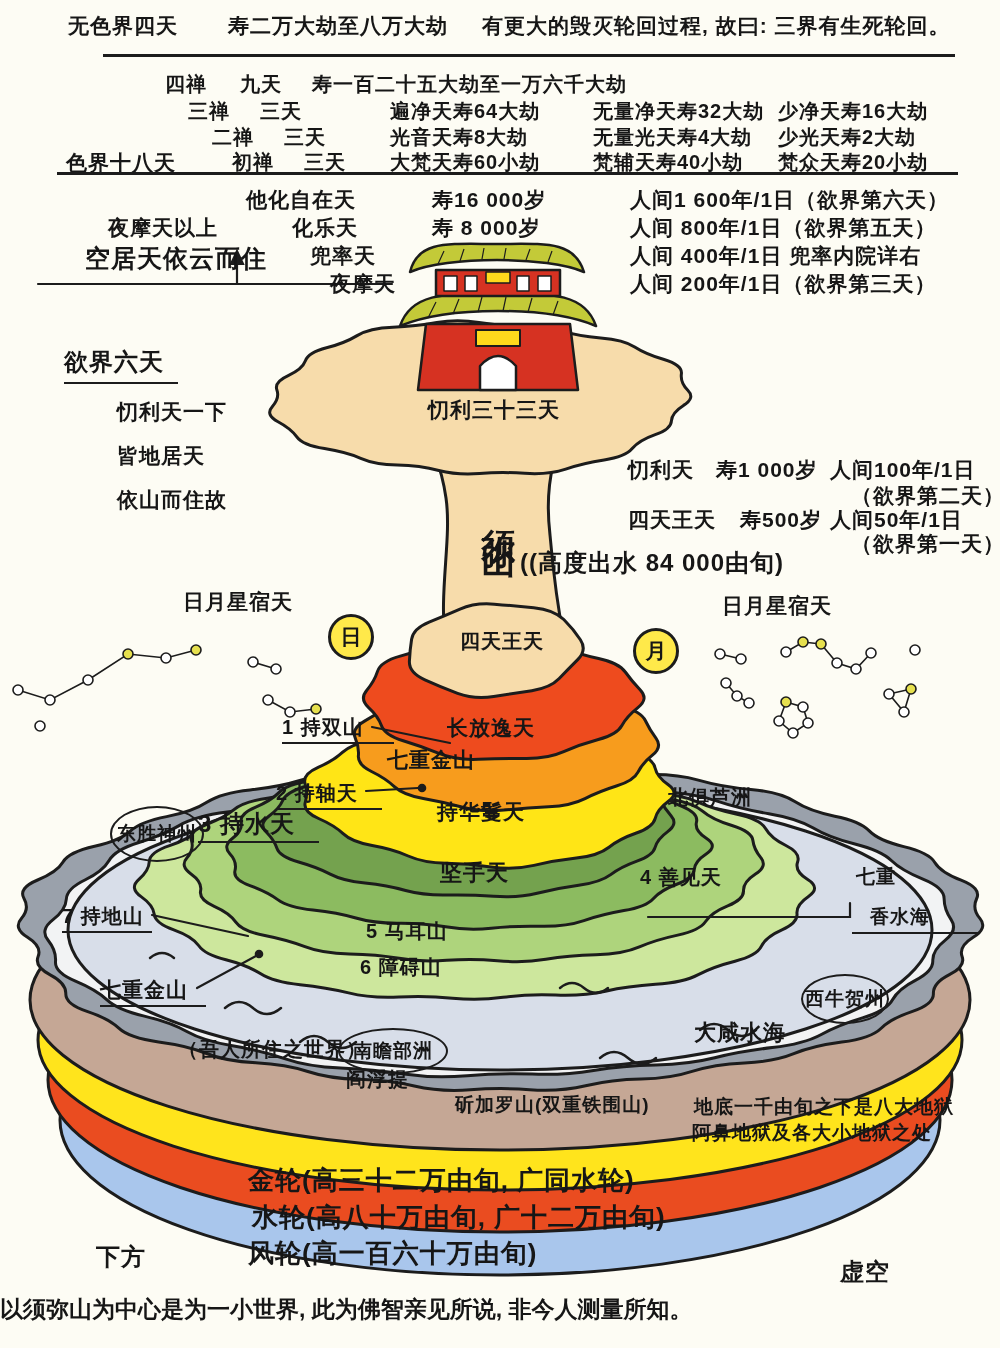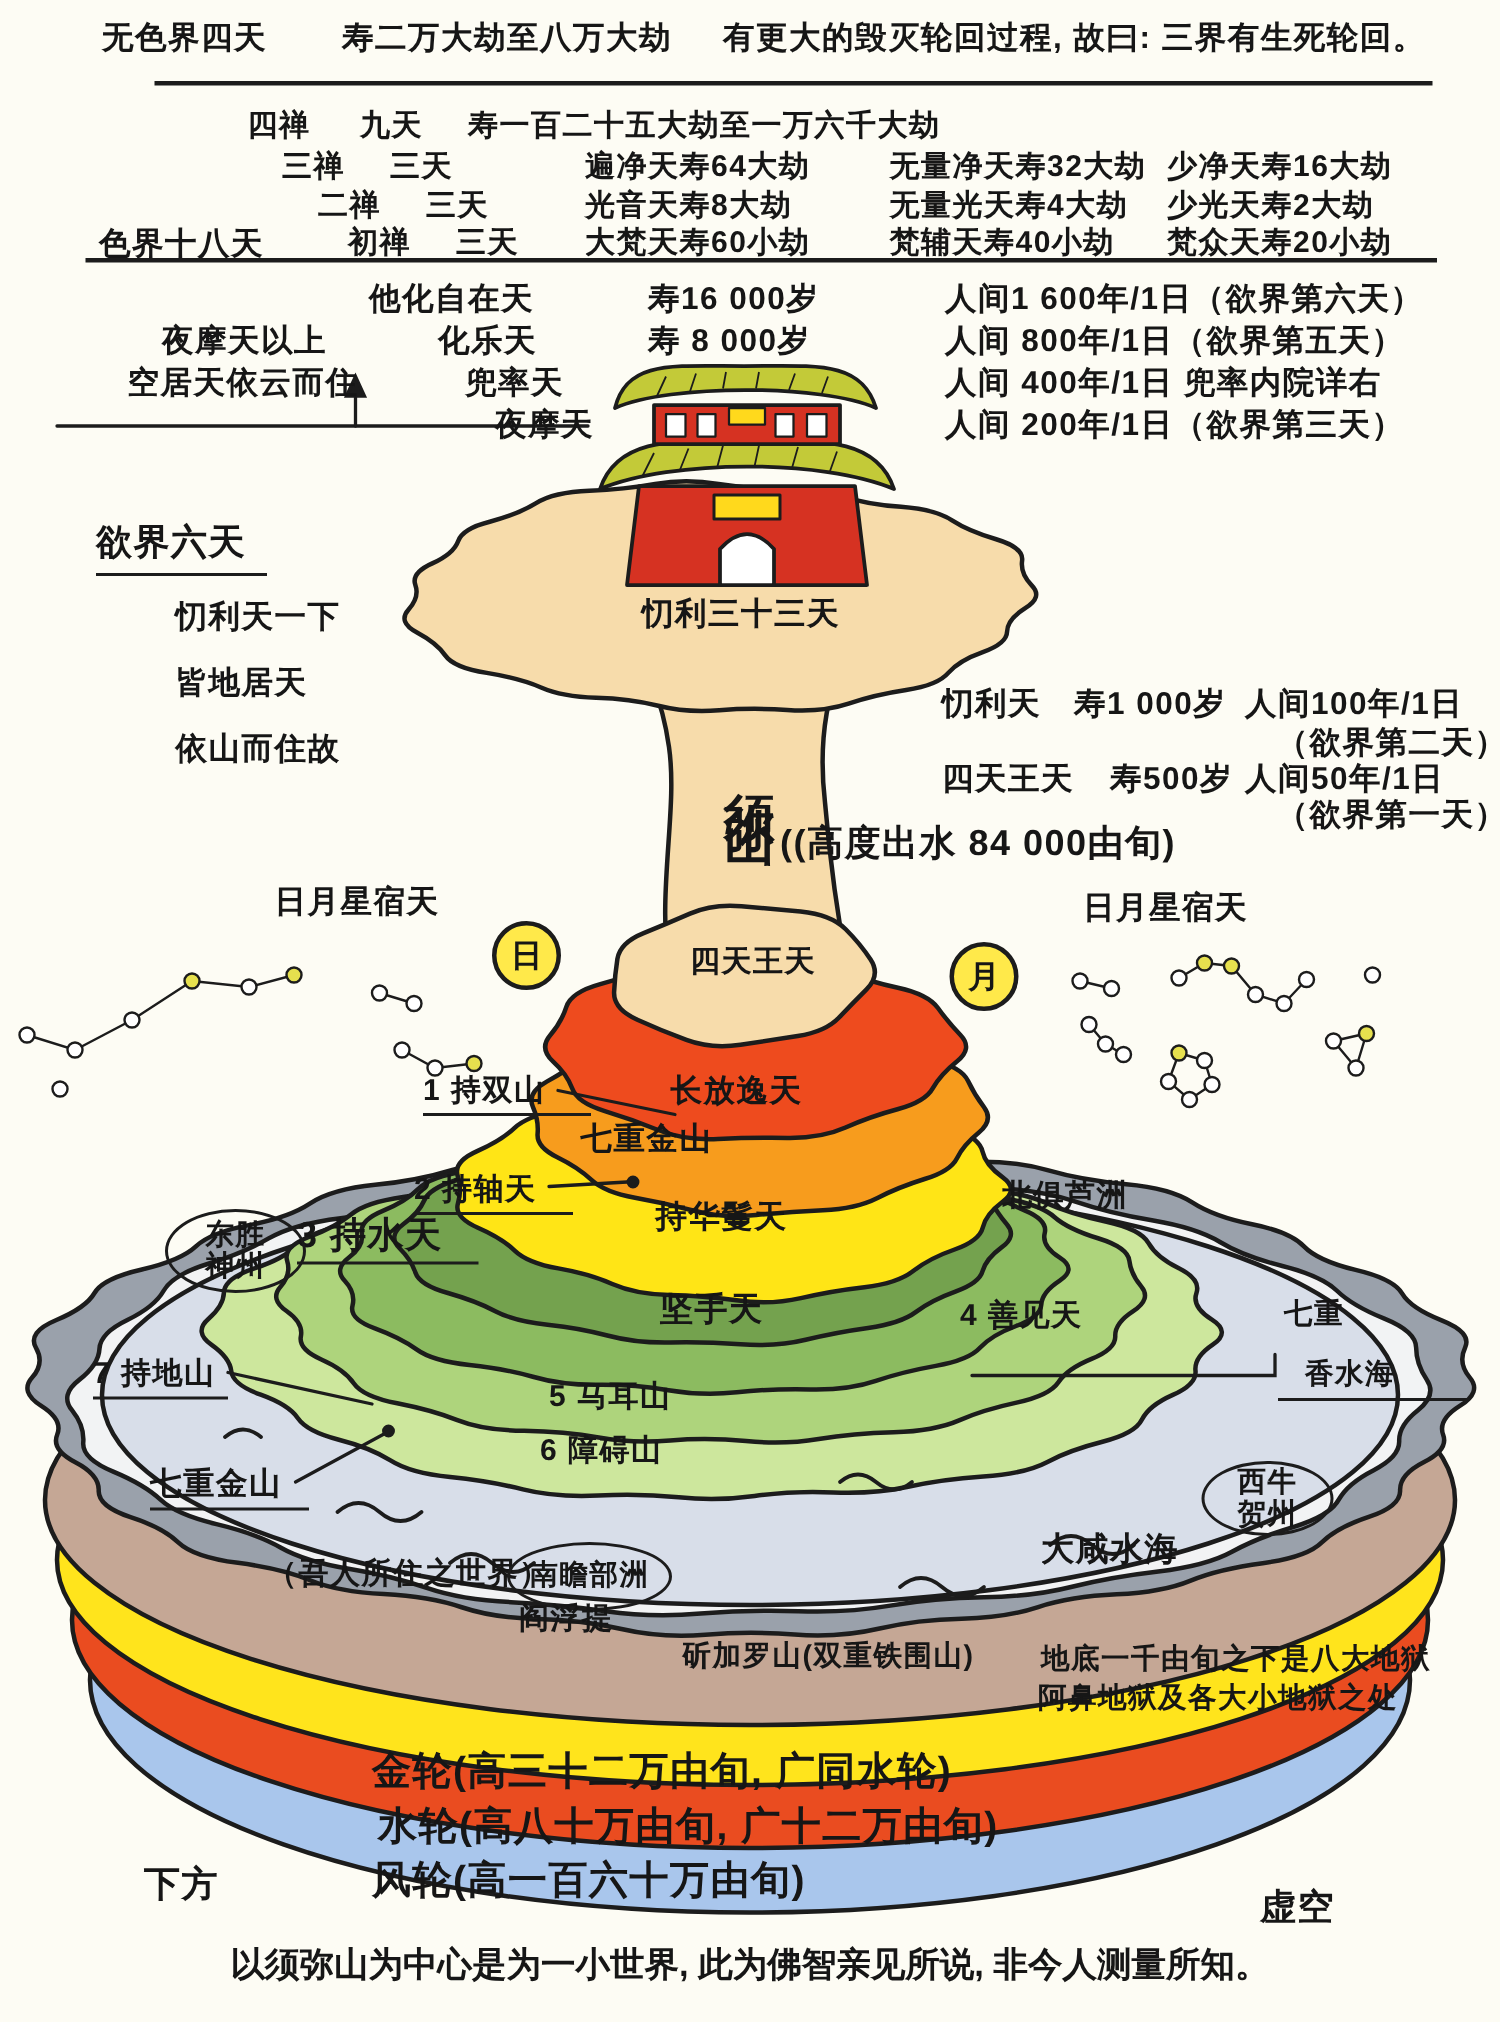--- a/index.html
+++ b/index.html
@@ -1,27 +1,27 @@
 <!DOCTYPE html>
 <html><head>
 <meta charset="utf-8">
 <style>
   html,body{margin:0;padding:0;background:#ffffff;}
   #stage{position:relative;width:1000px;height:1348px;background:#fdfcf4;overflow:hidden;
          font-family:"Liberation Sans","DejaVu Sans",sans-serif;color:#161616;}
   .lbl{position:absolute;font-weight:700;white-space:nowrap;line-height:1.15;letter-spacing:1px;}
   .ul{border-bottom:2.4px solid #1c1c1c;padding-bottom:3px;margin-top:12px;}
   .hr{position:absolute;background:#1c1c1c;height:3px;}
-  .oval{position:absolute;border:2.2px solid #1c1c1c;border-radius:50%;display:flex;flex-direction:column;
+  .oval{position:absolute;border:2.2px solid #1c1c1c;border-radius:50%;display:flex;flex-direction:row;
         align-items:center;justify-content:center;font-weight:700;line-height:1.12;letter-spacing:1px;}
   .orb{position:absolute;width:40px;height:40px;border:3px solid #1c1c1c;border-radius:50%;
        display:flex;align-items:center;justify-content:center;font-size:21px;font-weight:700;}
   .vert{writing-mode:vertical-rl;text-orientation:upright;}
   svg{position:absolute;left:0;top:0;}
-  .footer{position:absolute;left:0;width:1000px;text-align:center;font-weight:700;}
+  .footer{position:absolute;left:0;width:1000px;text-align:left;font-weight:700;}
 </style>
 </head>
 <body>
 
 <div id="stage">
 
   <svg id="art" width="1000" height="1348" viewBox="0 0 1000 1348">
     <g id="gen">
         <ellipse cx="500" cy="1120" rx="440" ry="155" fill="#a9c6ec" stroke="#1c1c1c" stroke-width="3" stroke-linejoin="round" stroke-linecap="round"></ellipse>
         <ellipse cx="500" cy="1080" rx="452" ry="152" fill="#ea4c20" stroke="#1c1c1c" stroke-width="3" stroke-linejoin="round" stroke-linecap="round"></ellipse>
@@ -154,21 +154,21 @@
 
   <div class="lbl" style="left:246px;top:188px;font-size:21px">他化自在天</div>
   <div class="lbl" style="left:432px;top:188px;font-size:21px">寿16 000岁</div>
   <div class="lbl" style="left:630px;top:188px;font-size:21px">人间1 600年/1日（欲界第六天）</div>
 
   <div class="lbl" style="left:108px;top:216px;font-size:21px">夜摩天以上</div>
   <div class="lbl" style="left:292px;top:216px;font-size:21px">化乐天</div>
   <div class="lbl" style="left:432px;top:216px;font-size:21px">寿 8 000岁</div>
   <div class="lbl" style="left:630px;top:216px;font-size:21px">人间  800年/1日（欲界第五天）</div>
 
-  <div class="lbl" style="left:85px;top:244px;font-size:21px">空居天依云而住</div>
+  <div class="lbl" style="left:85px;top:244px;font-size:25px">空居天依云而住</div>
   <div class="lbl" style="left:310px;top:244px;font-size:21px">兜率天</div>
   <div class="lbl" style="left:630px;top:244px;font-size:21px">人间  400年/1日 兜率内院详右</div>
 
   <div class="lbl" style="left:330px;top:272px;font-size:21px">夜摩天</div>
   <div class="lbl" style="left:630px;top:272px;font-size:21px">人间  200年/1日（欲界第三天）</div>
 
   <div class="lbl ul" style="left:64px;top:336px;font-size:24px;padding-right:14px;padding-bottom:6px">欲界六天</div>
   <div class="lbl" style="left:117px;top:400px;font-size:21px">忉利天一下</div>
   <div class="lbl" style="left:117px;top:444px;font-size:21px">皆地居天</div>
   <div class="lbl" style="left:117px;top:488px;font-size:21px">依山而住故</div>

